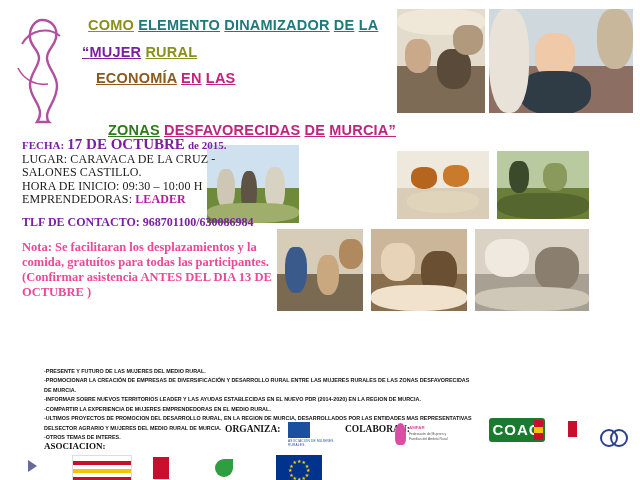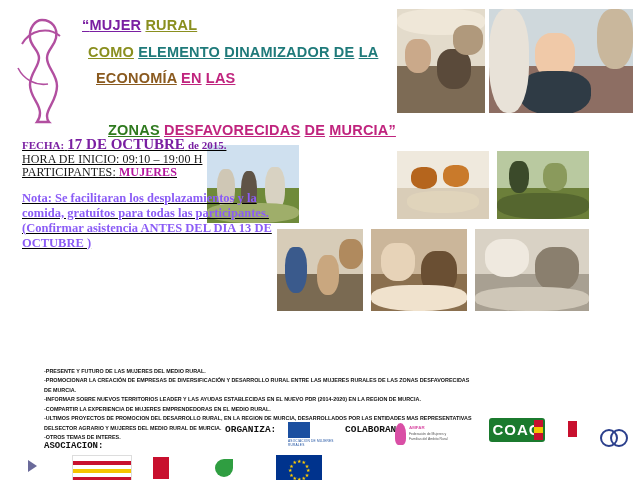--- a/index.html
+++ b/index.html
@@ -71,21 +71,20 @@
   .blobs { position:absolute; inset:0; }
   .blob { position:absolute; border-radius:50%; }
 
   
   .body-text {
     position: absolute;
     left: 22px;
     top: 136px;
     width: 280px;
     font-family: "Liberation Serif", serif;
-    text-decoration: underline;
   }
   .ln { line-height: 1.12; white-space: nowrap; }
   .fecha {
     font-weight: bold;
     color: #7a1fa2;
     font-size: 12.5px;
   }
   .fecha .big {
     font-size: 15px;
     color: #7a1fa2;
@@ -100,21 +99,21 @@
   .contact {
     margin-top: 9px;
     font-size: 12px;
     color: #7a1fa2;
     font-weight: bold;
     line-height: 1.15;
   }
   .nota {
     margin-top: 11px;
     font-size: 12.5px;
-    color: #8b5cf6;
+    color: #ec4899;
     font-weight: bold;
     line-height: 1.2;
     width: 268px;
     white-space: normal;
   }
 
   
   .objective {
     position: absolute;
     left: 44px;
@@ -135,21 +134,21 @@
     font-family: "Liberation Sans", sans-serif;
     font-size: 5.4px;
     line-height: 1.75;
     color: #111;
     font-weight: bold;
   }
 
   
   .org-label {
     position: absolute;
-    font-family: Liberation Mono, monospace;
+    font-family: Liberation Serif, serif;
     font-weight: bold;
     font-size: 9.5px;
     color: #111;
     text-align: center;
   }
   .org-organiza { left: 225px; top: 424px; }
   .org-colaboran { left: 345px; top: 424px; }
   .org-financian { left: 44px; top: 441px; font-size: 9px; }
 
   
@@ -253,31 +252,31 @@
 
 <div class="poster">
 
   <svg class="logo-figure" viewBox="0 0 58 110">
     <path d="M30 6 c10 0 16 8 14 18 c-2 9 -9 12 -9 20 c0 10 10 16 10 28 c0 14 -10 22 -10 30 c0 4 2 6 2 6 l-12 0 c0 0 3 -4 3 -9 c0 -10 -10 -16 -10 -28 c0 -12 9 -18 9 -27 c0 -8 -8 -11 -9 -20 c-1 -10 5 -18 12 -18 z" fill="none" stroke="#b24fa0" stroke-width="2.4"></path>
     <path d="M10 30 c8 -14 26 -18 38 -8" fill="none" stroke="#b24fa0" stroke-width="2"></path>
     <path d="M6 54 c6 12 18 18 30 16" fill="none" stroke="#b24fa0" stroke-width="1.6"></path>
   </svg>
 
   <div class="title-block">
-    <div class="title-line tl1">
-      <span class="t-purple u">“</span><span class="t-purple u">MUJER</span>
-      <span class="t-olive u">RURAL</span>
-    </div>
     <div class="title-line tl2">
       <span class="t-olive u">COMO</span>
       <span class="t-teal u">ELEMENTO</span>
       <span class="t-teal u">DINAMIZADOR</span>
       <span class="t-teal u">DE</span>
       <span class="t-teal u">LA</span>
     </div>
+    <div class="title-line tl1">
+      <span class="t-purple u">“</span><span class="t-purple u">MUJER</span>
+      <span class="t-olive u">RURAL</span>
+    </div>
     <div class="title-line tl3">
       <span class="t-brown u">ECONOMÍA</span>
       <span class="t-pink u">EN</span>
       <span class="t-pink u">LAS</span>
     </div>
     <div class="title-line tl4">
       <span class="t-green u">ZONAS</span>
       <span class="t-pink u">DESFAVORECIDAS</span>
       <span class="t-pink u">DE</span>
       <span class="t-pink u">MURCIA”</span>
@@ -361,27 +360,30 @@
         </div>
       </div>
     </div>
 
   <div class="body-text">
     <div class="ln fecha">
       <span class="small">FECHA:</span>
       <span class="big">17 DE OCTUBRE</span>
       <span class="small">de 2015.</span>
     </div>
-    <div class="ln plain">HORA DE INICIO: 09:10 – 19:00 H</div>
+    <div class="ln plain">LUGAR:  CARAVACA DE LA CRUZ -</div>
+    <div class="ln plain">SALONES CASTILLO.</div>
+    <div class="ln plain">HORA DE INICIO: 09:30 – 10:00 H</div>
     <div class="ln plain">
-      <span>PARTICIPANTES:</span>
-      <span class="magenta">MUJERES</span>
+      <span>EMPRENDEDORAS:</span>
+      <span class="magenta">LEADER</span>
     </div>
 
     <div class="contact">
+      <div class="ln">TLF DE CONTACTO: 968701100/630086984</div>
     </div>
 
     <div class="nota">Nota: Se facilitaran los desplazamientos y la comida, gratuítos para todas las participantes.    (Confirmar asistencia ANTES DEL DIA 13 DE OCTUBRE )</div>
   </div>
 
 
   <div class="bullets" id="bullets">
       <div>-PRESENTE Y FUTURO DE LAS MUJERES DEL MEDIO RURAL.</div>
       <div>-PROMOCIONAR LA CREACIÓN DE EMPRESAS DE DIVERSIFICACIÓN Y DESARROLLO RURAL ENTRE LAS MUJERES RURALES DE LAS ZONAS DESFAVORECIDAS DE MURCIA.</div>
       <div>-INFORMAR SOBRE NUEVOS TERRITORIOS LEADER Y LAS AYUDAS  ESTABLECIDAS EN EL NUEVO PDR (2014-2020) EN LA REGION DE MURCIA.</div>

